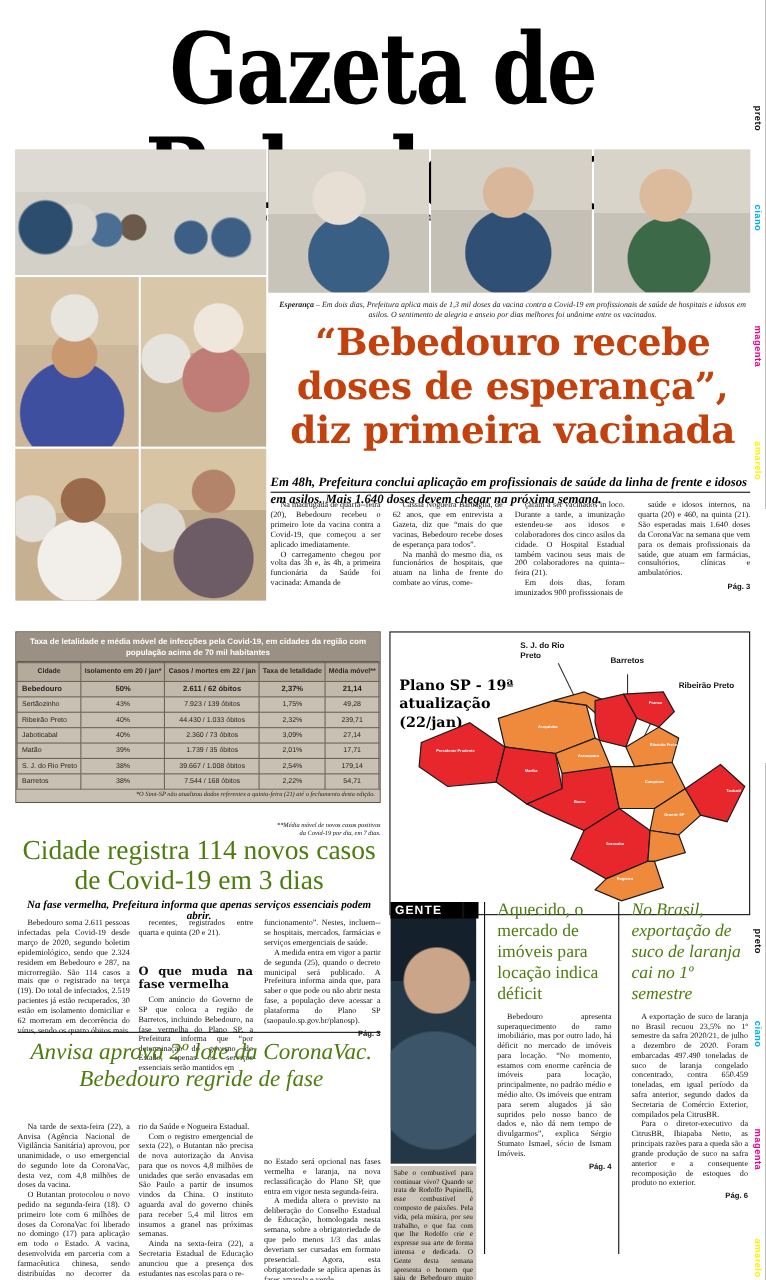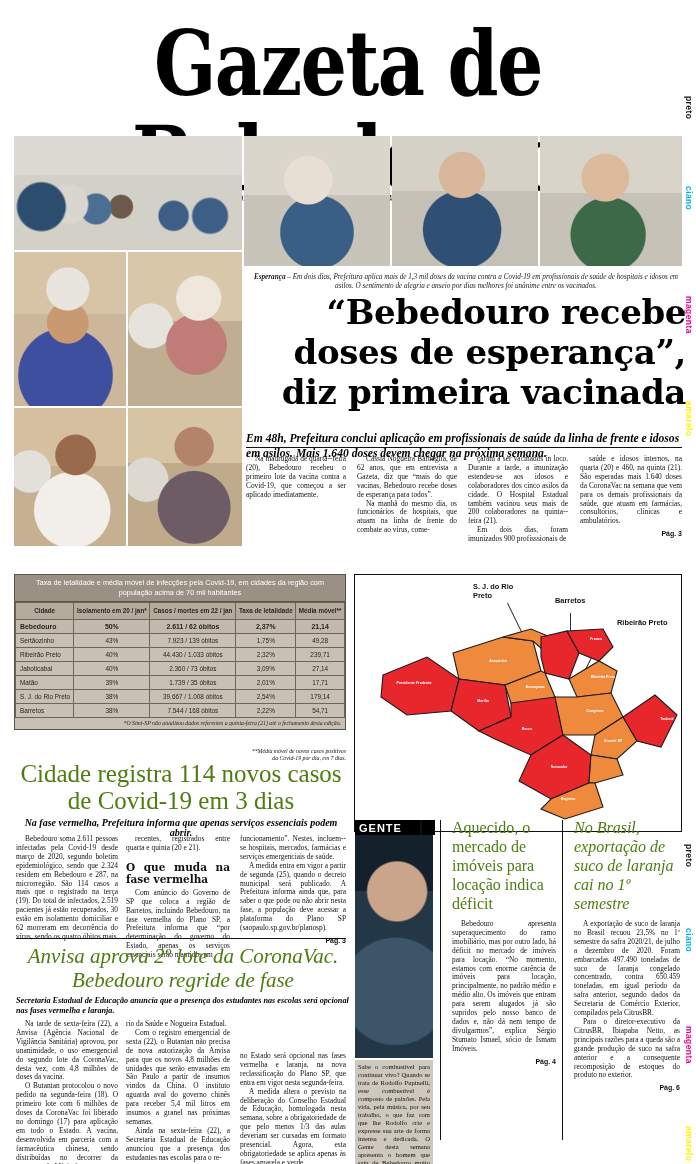--- a/index.html
+++ b/index.html
@@ -181,23 +181,23 @@
   .lead-wrap {
     position: absolute;
     left: 246px; top: 292px;
     width: 440px;
   }
   .lead-hl {
     font-family: "DejaVu Serif", "Liberation Serif", serif;
     font-weight: bold;
     font-size: 34px;
     line-height: 40px;
-    text-align: right;
+    text-align: center;
     letter-spacing: -0.4px;
-    color: #000000;
+    color: #c2410c;
     margin: 0;
   }
   .lead-sub {
     font-family: "Liberation Serif", serif;
     font-style: italic;
     font-weight: bold;
     font-size: 11.6px;
     line-height: 14.5px;
     margin-top: 20px;
     color: #000;
@@ -231,21 +231,21 @@
     border: 1px solid #5d5347;
     background: #c9c0b4;
     box-sizing: border-box;
     font-family: "Liberation Sans", sans-serif;
   }
   .tbl-title {
     background: #9a9083;
     color: #fff;
     text-align: center;
     font-size: 7.3px;
-    font-weight: normal;
+    font-weight: bold;
     line-height: 10px;
     padding: 3px 6px;
     border-bottom: 1px solid #5d5347;
   }
   table.covid {
     width: 100%;
     border-collapse: collapse;
     font-size: 6.4px;
   }
   table.covid th {
@@ -464,20 +464,21 @@
 
   <div class="lead-wrap">
     <h1 class="lead-hl">“Bebedouro recebe doses de esperança”, diz primeira vacinada</h1>
     <div class="lead-sub">Em 48h, Prefeitura conclui aplicação em profissionais de saúde da linha de frente e idosos em asilos. Mais 1.640 doses devem chegar na próxima semana.</div>
   </div>
 
   <div class="hrule" style="left:246px; top:447px; width:436px;"></div>
 
   <div class="col" style="left:246px; top:455px; width:100px;">
     <p>Na madrugada de quarta--feira (20), Bebedouro recebeu o primeiro lote da vacina contra a Covid-19, que começou a ser aplicado imediatamente.</p>
+    <p>O carregamento chegou por volta das 3h e, às 4h, a primeira funcionária da Saúde foi vacinada: Amanda de</p>
   </div>
   <div class="col" style="left:357px; top:455px; width:100px;">
     <p>Cássia Nogueira Barbaglia, de 62 anos, que em entrevista a Gazeta, diz que “mais do que vacinas, Bebedouro recebe doses de esperança para todos”.</p>
     <p>Na manhã do mesmo dia, os funcionários de hospitais, que atuam na linha de frente do combate ao vírus, come-</p>
   </div>
   <div class="col" style="left:468px; top:455px; width:100px;">
     <p>çaram a ser vacinados in loco. Durante a tarde, a imunização estendeu-se aos idosos e colaboradores dos cinco asilos da cidade. O Hospital Estadual também vacinou seus mais de 200 colaboradores na quinta--feira (21).</p>
     <p>Em dois dias, foram imunizados 900 profisssionais de</p>
   </div>
   <div class="col" style="left:580px; top:455px; width:102px;">
@@ -547,20 +548,21 @@
           <td>2,22%</td>
           <td>54,71</td>
         </tr>
       </tbody>
     </table>
     <div class="tbl-foot">*O Simi-SP não atualizou dados referentes a quinta-feira (21) até o fechamento desta edição.</div>
   </div>
   <div class="tbl-foot2">**Média móvel de novos casos positivos da Covid-19 por dia, em 7 dias.</div>
 
   <div class="mapbox">
+    <div class="map-title">Plano SP -  19ª atualização (22/jan)</div>
 
     <div class="map-lbl" style="left:118px; top:8px; width:60px;">S. J. do Rio Preto</div>
     <div class="map-lbl" style="left:200px; top:22px; width:56px;">Barretos</div>
     <div class="map-lbl" style="left:262px; top:44px; width:56px;">Ribeirão Preto</div>
 
     <div class="map-leader" style="left:152px; top:28px; height:52px; transform:rotate(-26deg);"></div>
     <div class="map-leader" style="left:215px; top:38px; height:38px;"></div>
     <div class="map-leader" style="left:246px; top:62px; height:42px; transform:rotate(26deg);"></div>
 
     <svg width="328" height="258" viewBox="0 0 328 258" style="position:absolute;left:0;top:0;">
@@ -614,33 +616,32 @@
   </div>
 
   <div class="hl-serif" style="left:16px; top:760px; width:330px; font-size:25px; line-height:27px; text-align:center;">Cidade registra 114 novos casos de Covid-19 em 3 dias</div>
   <div class="kicker-it" style="left:16px; top:818px; width:330px; font-size:10px; line-height:10px; text-align:center;">Na fase vermelha, Prefeitura informa que apenas serviços essenciais podem abrir.</div>
 
   <div class="col" style="left:16px; top:835px; width:102px;">
     <p>Bebedouro soma 2.611 pessoas infectadas pela Covid-19 desde março de 2020, segundo boletim epidemiológico, sendo que 2.324 residem em Bebedouro e 287, na microrregião. São 114 casos a mais que o registrado na terça (19). Do total de infectados, 2.519 pacientes já estão recuperados, 30 estão em isolamento domiciliar e 62 morreram em decorrência do vírus, sendo os quatro óbitos mais</p>
   </div>
   <div class="col" style="left:126px; top:835px; width:104px;">
     <p>recentes, registrados entre quarta e quinta (20 e 21).</p>
-    <div class="subhead-bold" style="margin-top:8px;">O que muda na fase vermelha</div>
+    <div class="subhead-bold" style="margin-top:24px;">O que muda na fase vermelha</div>
     <p>Com anúncio do Governo de SP que coloca a região de Barretos, incluindo Bebedouro, na fase vermelha do Plano SP, a Prefeitura informa que “por determinação do governo do Estado, apenas os serviços essenciais serão mantidos em</p>
   </div>
   <div class="col" style="left:240px; top:835px; width:106px;">
     <p class="noind">funcionamento”. Nestes, incluem--se hospitais, mercados, farmácias e serviços emergenciais de saúde.</p>
     <p>A medida entra em vigor a partir de segunda (25), quando o decreto municipal será publicado. A Prefeitura informa ainda que, para saber o que pode ou não abrir nesta fase, a população deve acessar a plataforma do Plano SP (saopaulo.sp.gov.br/planosp).</p>
     <div class="pagref">Pág. 3</div>
   </div>
 
   <div class="hrule" style="left:16px; top:938px; width:330px;"></div>
 
   <div class="hl-serif hl-italic" style="left:16px; top:944px; width:334px; font-size:21px; line-height:24px; text-align:center;">Anvisa aprova 2º lote da CoronaVac. Bebedouro regride de fase</div>
-  <div class="kicker-it" style="left:16px; top:996px; width:334px; font-size:8.2px; line-height:10px;">Secretaria Estadual de Educação anuncia que a presença dos estudantes nas escolas será opcional nas fases vermelha e laranja.</div>
 
   <div class="col" style="left:16px; top:1020px; width:102px;">
     <p>Na tarde de sexta-feira (22), a Anvisa (Agência Nacional de Vigilância Sanitária) aprovou, por unanimidade, o uso emergencial do segundo lote da CoronaVac, desta vez, com 4,8 milhões de doses da vacina.</p>
     <p>O Butantan protocolou o novo pedido na segunda-feira (18). O primeiro lote com 6 milhões de doses da CoronaVac foi liberado no domingo (17) para aplicação em todo o Estado. A vacina, desenvolvida em parceria com a farmacêutica chinesa, sendo distribuídas no decorrer da semana pelo Ministé-</p>
   </div>
   <div class="col" style="left:126px; top:1020px; width:104px;">
     <p class="noind">rio da Saúde e Nogueira Estadual.</p>
     <p>Com o registro emergencial de sexta (22), o Butantan não precisa de nova autorização da Anvisa para que os novos 4,8 milhões de unidades que serão envasadas em São Paulo a partir de insumos vindos da China. O instituto aguarda aval do governo chinês para receber 5,4 mil litros em insumos a granel nas próximas semanas.</p>
     <p>Ainda na sexta-feira (22), a Secretaria Estadual de Educação anunciou que a presença dos estudantes nas escolas para o re-</p>
   </div>

